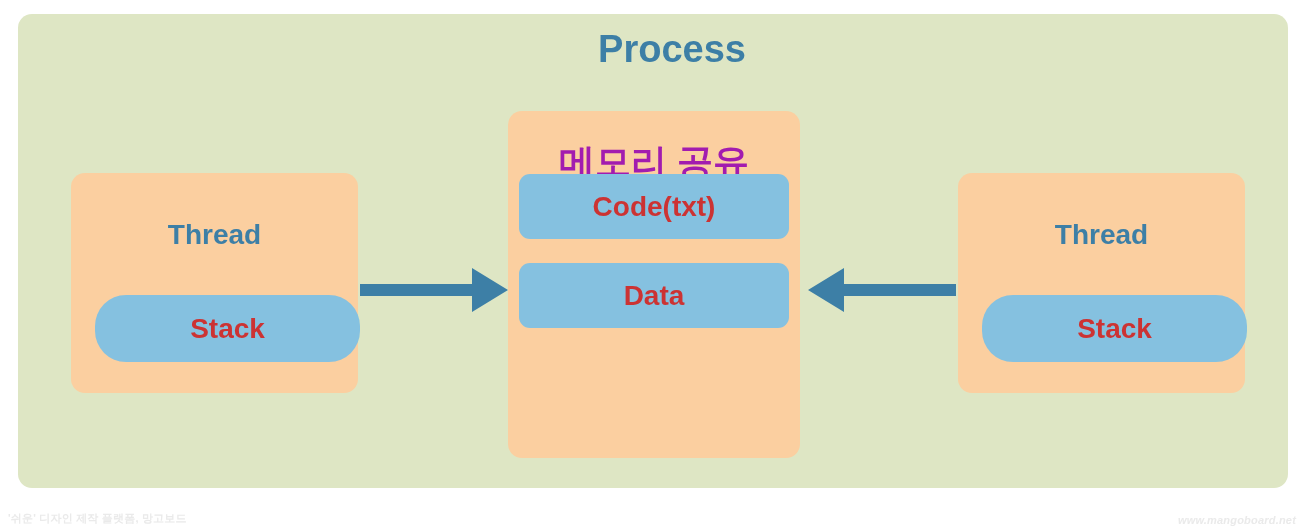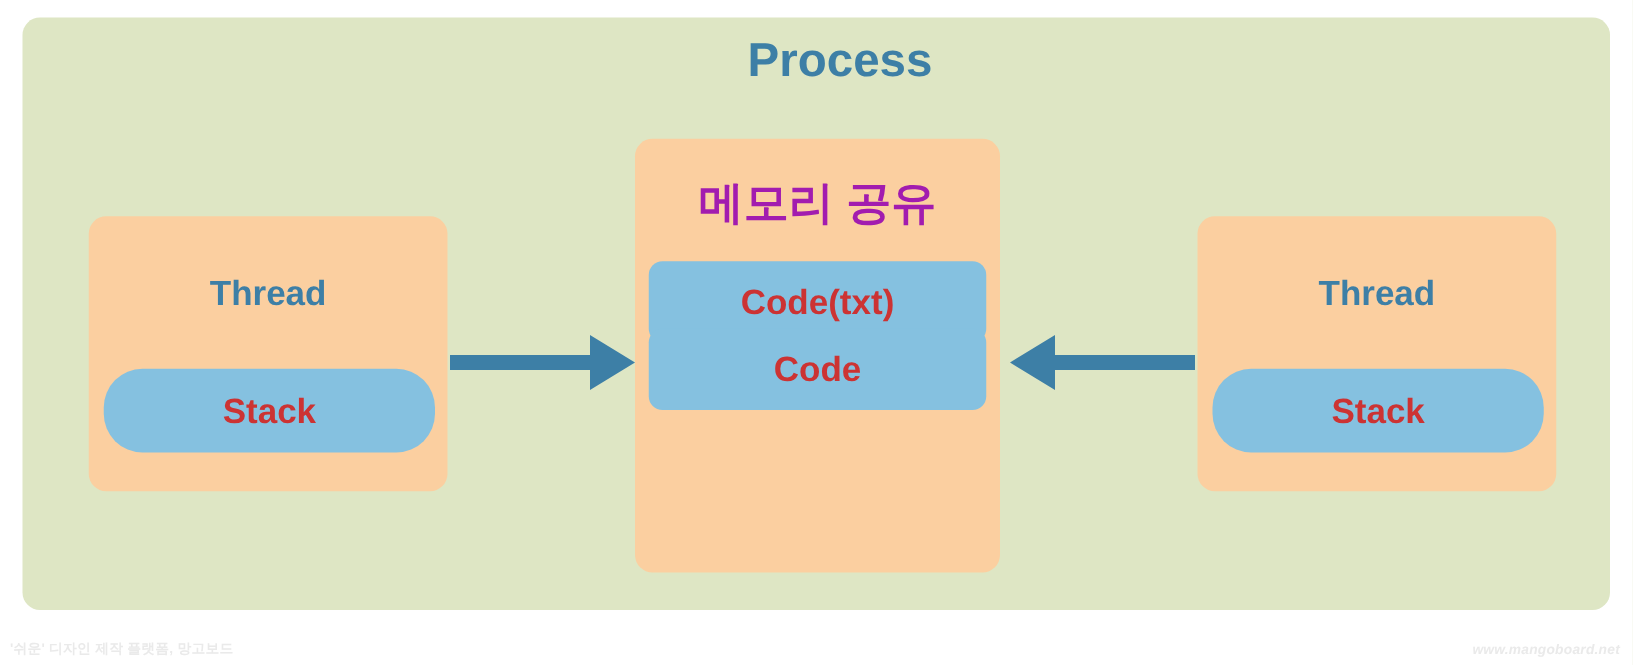--- a/index.html
+++ b/index.html
@@ -105,32 +105,32 @@
     border-radius: 11px;
     display: flex;
     align-items: center;
     justify-content: center;
     color: #cc3333;
     font-weight: bold;
     font-size: 28px;
     line-height: 1;
   }
   .stack-box {
-    left: 12px;
+    left: 24px;
     top: 122px;
     width: 265px;
     height: 67px;
     border-radius: 31px;
   }
   .mem-seg {
     left: 11px;
     width: 270px;
     height: 65px;
   }
-  #seg-0 { top: 63px; margin-top: 35px; }
+  #seg-0 { top: 63px; }
   #seg-1 { top: 152px; }
   #seg-2 { top: 245px; }
 
   
   .arrow-svg {
     position: absolute;
     top: 262px;
   }
   #arrow-left-to-mem { left: 360px; }
   #arrow-right-to-mem { left: 808px; }
@@ -158,21 +158,21 @@
   <div id="process-title">Process</div>
 
   <div class="orange-box" id="thread-left-box">
     <div class="thread-label">Thread</div>
     <div class="blue-box stack-box">Stack</div>
   </div>
 
   <div class="orange-box" id="memory-box">
     <div id="memory-label">메모리 공유</div>
     <div class="blue-box mem-seg" id="seg-0">Code(txt)</div>
-    <div class="blue-box mem-seg" id="seg-1">Code</div>
+    <div class="blue-box mem-seg" id="seg-1">Data</div>
   </div>
 
   <div class="orange-box" id="thread-right-box">
     <div class="thread-label">Thread</div>
     <div class="blue-box stack-box">Stack</div>
   </div>
 
   <svg class="arrow-svg" id="arrow-left-to-mem" width="148" height="56" viewBox="0 0 148 56">
     <path d="M0 22 H112 V6 L148 28 L112 50 V34 H0 Z" fill="#3d7fa6"></path>
   </svg>

